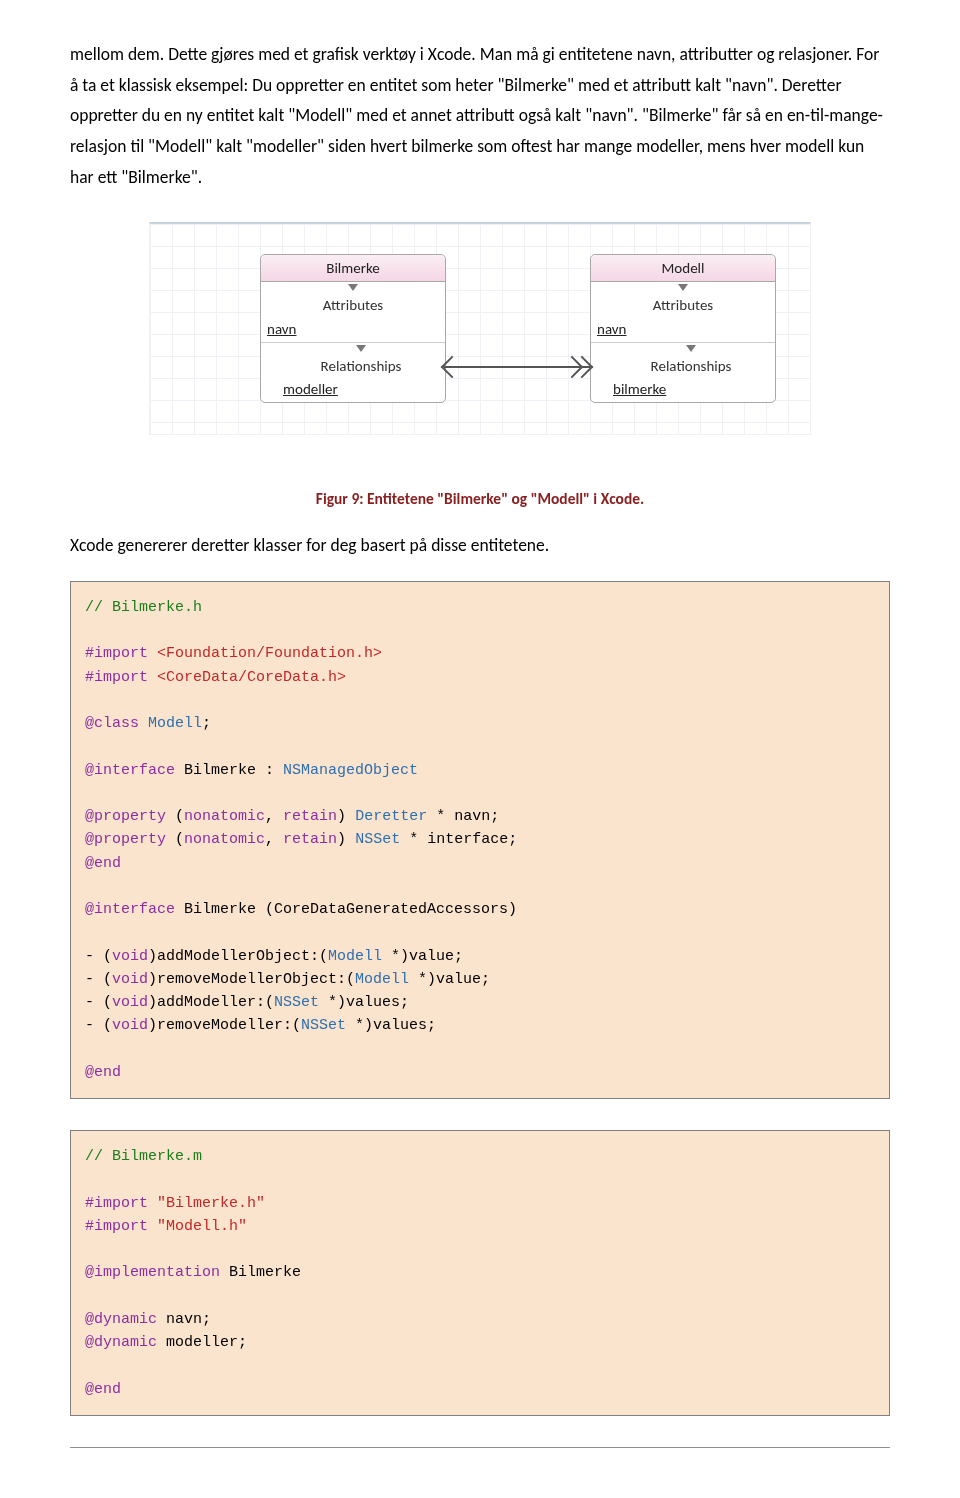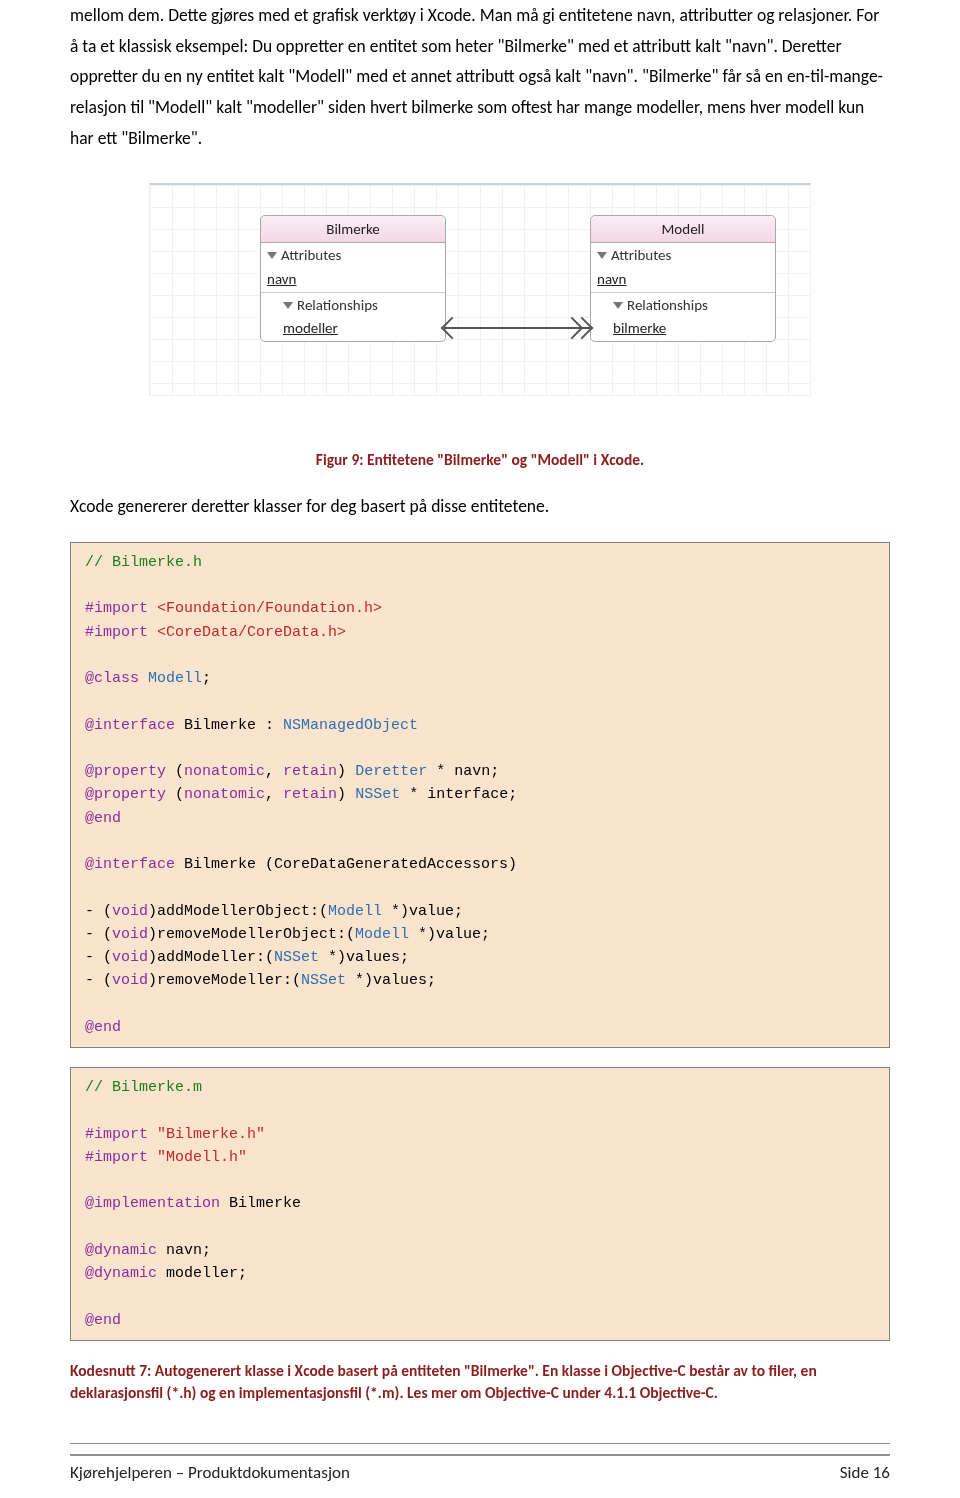--- a/index.html
+++ b/index.html
@@ -12,20 +12,21 @@
     line-height: 1.75;
   }
   .page {
     width: 960px;
     margin: 0 auto;
     padding: 0 70px 30px 70px;
     box-sizing: border-box;
   }
   .body-text {
     margin-bottom: 20px;
+    margin-top: 39px;
   }
   .diagram-container {
     display:flex;
     justify-content:center;
     align-items:center;
     margin: 30px 0 50px 0;
   }
   .diagram-grid {
     position: relative;
     width: 660px;
@@ -59,20 +60,21 @@
   .entity-section {
     border-bottom: 1px solid #ccc;
   }
   .entity-section:last-child { border-bottom: none; border-radius:0 0 5px 5px;margin-left:16px;}
   .section-head {
     display:flex;
     align-items:center;
     gap:4px;
     padding: 2px 6px;
     color:#333;
+    flex-direction:column;
   }
   .disclosure {
     width:0;height:0;
     border-left:5px solid transparent;
     border-right:5px solid transparent;
     border-top:7px solid #777;
     display:inline-block;
   }
   .section-item {
     padding: 1px 6px 3px 6px;
@@ -106,26 +108,26 @@
     font-weight:700;
     font-size:15.5px;
     margin: 10px 0 18px 0;
   }
   .sub-text {
     margin-bottom: 20px;
   }
   .code-block {
     background:#fbe4ce;
     border:1px solid #808080;
-    padding:8px 14px;
+    padding:14px 14px;
     font-family: "Courier New", monospace;
     font-size:15px;
     line-height:1.55;
     white-space: pre;
-    margin-bottom:19px;
+    margin-bottom:31px;
     overflow:hidden;
   }
   .c-comment{color:#1a7f1a;}
   .c-keyword{color:#8b2fa0;}
   .c-string{color:#c22828;}
   .c-class{color:#2f6fb0;}
   .footer-caption{
     color:#8a1f1f;
     font-weight:700;
     font-size:15.5px;
@@ -232,21 +234,16 @@
 <span class="c-keyword">#import</span> <span class="c-string">"Bilmerke.h"</span>
 <span class="c-keyword">#import</span> <span class="c-string">"Modell.h"</span>
 
 <span class="c-keyword">@implementation</span> <span>Bilmerke</span>
 
 <span class="c-keyword">@dynamic</span> <span>navn;</span>
 <span class="c-keyword">@dynamic</span> <span>modeller;</span>
 
 <span class="c-keyword">@end</span></div>
 
-  <div class="footer-caption">Kodesnutt 7: Autogenerert klasse i Xcode basert på entiteten "Bilmerke". En klasse i Objective-C består av to filer, en deklarasjonsfil (*.h) og en implementasjonsfil (*.m). Les mer om Objective-C under 4.1.1 Objective-C.</div>
 
   <div class="footer-rule-top"></div>
-  <div class="page-footer">
-    <span>Kjørehjelperen – Produktdokumentasjon</span>
-    <span>Side 16</span>
-  </div>
 
 </div>
 
 </body></html>

